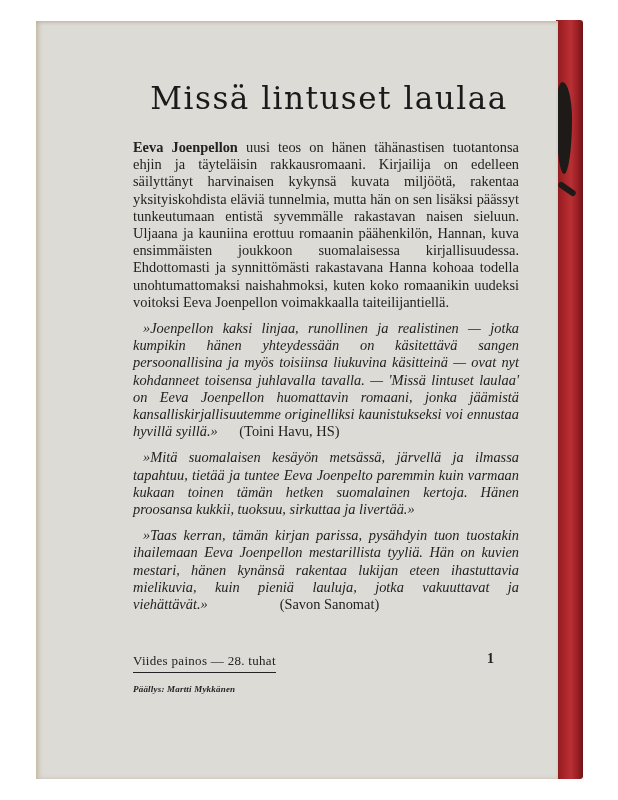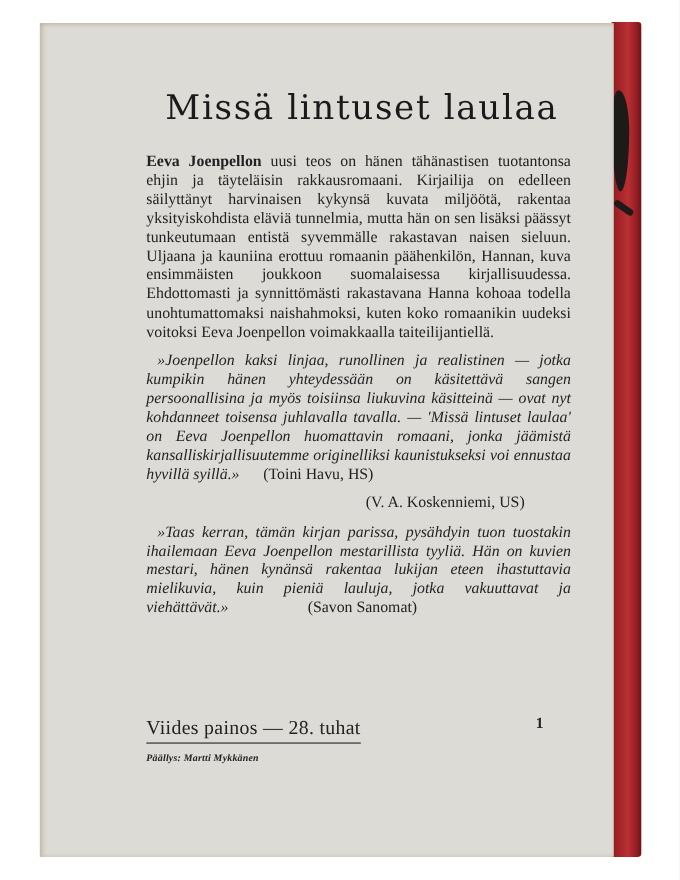--- a/index.html
+++ b/index.html
@@ -35,21 +35,21 @@
     .content p { margin:0; }
     .lead b { font-weight:bold; }
     .quote { margin-top:9px !important; font-style:italic; text-indent:10px; }
     .src { font-style:normal; }
     .src-right { display:block; text-align:right; font-style:normal; padding-right:42px; }
     .footer {
       position:absolute; left:133px; top:651px; width:386px;
       font-family:"Liberation Serif", serif; color:#222;
     }
     .edition {
-      display:inline-block; font-size:18px; padding-bottom:3px;
+      display:inline-block; font-size:13px; padding-bottom:3px;
       border-bottom:1.5px solid #222; letter-spacing:0.3px;
     }
     .pagenum { position:absolute; right:25px; top:0; font-size:14px; font-weight:bold; }
     .credit { position:absolute; left:0; top:33px; font-size:9px; font-weight:bold; letter-spacing:0.2px;font-style:italic; }
   </style>
 </head>
 <body>
 
 <div class="spine"></div>
 <div class="spine-mark1"></div>
@@ -57,21 +57,21 @@
 
 <div class="cover"></div>
 
 <h1 class="title">Missä lintuset laulaa</h1>
 
 <div class="content">
   <p class="lead"><b>Eeva Joenpellon</b><span> uusi teos on hänen tähänastisen tuotantonsa ehjin ja täyteläisin rakkausromaani. Kirjailija on edelleen säilyttänyt harvinaisen kykynsä kuvata miljöötä, rakentaa yksityiskohdista eläviä tunnelmia, mutta hän on sen lisäksi päässyt tunkeutumaan entistä syvemmälle rakastavan naisen sieluun. Uljaana ja kauniina erottuu romaanin päähenkilön, Hannan, kuva ensimmäisten joukkoon suomalaisessa kirjallisuudessa. Ehdottomasti ja synnittömästi rakastavana Hanna kohoaa todella unohtumattomaksi naishahmoksi, kuten koko romaanikin uudeksi voitoksi Eeva Joenpellon voimakkaalla taiteilijantiellä.</span></p>
 
   <p class="quote"><span>»Joenpellon kaksi linjaa, runollinen ja realistinen — jotka kumpikin hänen yhteydessään on käsitettävä sangen persoonallisina ja myös toisiinsa liukuvina käsitteinä — ovat nyt kohdanneet toisensa juhlavalla tavalla. — 'Missä lintuset laulaa' on Eeva Joenpellon huomattavin romaani, jonka jäämistä kansalliskirjallisuutemme originelliksi kaunistukseksi voi ennustaa hyvillä syillä.»</span>&nbsp;&nbsp;&nbsp;&nbsp;&nbsp;&nbsp;<span class="src">(Toini Havu, HS)</span></p>
 
-  <p class="quote"><span class="src-right">(V. A. Koskenniemi, US)</span></p>
+  <p class="quote"><span>»Mitä suomalaisen kesäyön metsässä, järvellä ja ilmassa tapahtuu, tietää ja tuntee Eeva Joenpelto paremmin kuin varmaan kukaan toinen tämän hetken suomalainen kertoja. Hänen proosansa kukkii, tuoksuu, sirkuttaa ja livertää.»</span></p>
 
   <p class="quote"><span>»Taas kerran, tämän kirjan parissa, pysähdyin tuon tuostakin ihailemaan Eeva Joenpellon mestarillista tyyliä. Hän on kuvien mestari, hänen kynänsä rakentaa lukijan eteen ihastuttavia mielikuvia, kuin pieniä lauluja, jotka vakuuttavat ja viehättävät.»</span>&nbsp;&nbsp;&nbsp;&nbsp;&nbsp;&nbsp;&nbsp;&nbsp;&nbsp;&nbsp;&nbsp;&nbsp;&nbsp;&nbsp;&nbsp;&nbsp;&nbsp;&nbsp;&nbsp;&nbsp;<span class="src">(Savon Sanomat)</span></p>
 </div>
 
 <div class="footer">
   <span class="edition">Viides painos — 28. tuhat</span>
   <span class="pagenum">1</span>
   <span class="credit">Päällys: Martti Mykkänen</span>
 </div>
 

